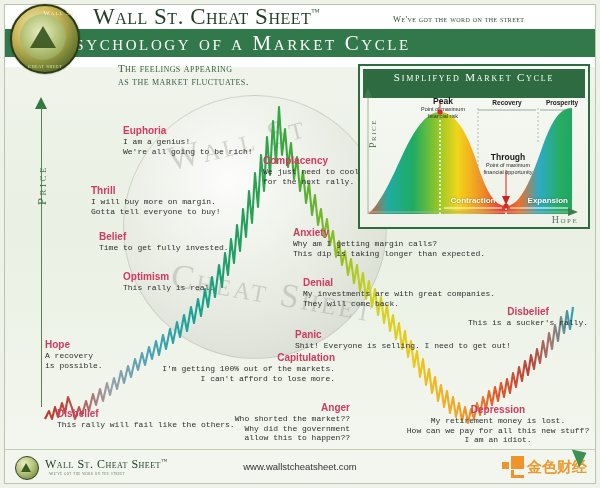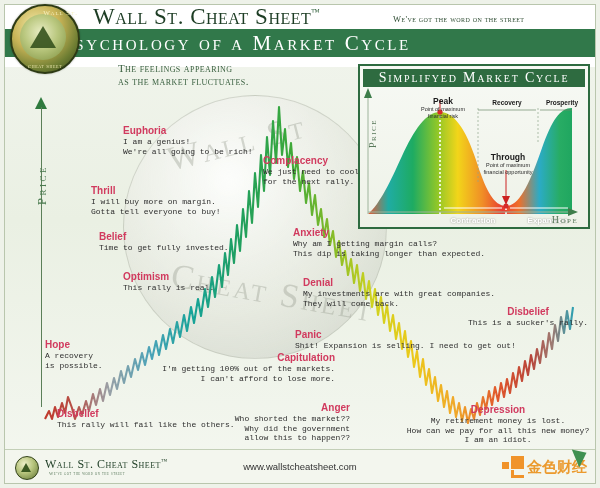--- a/index.html
+++ b/index.html
@@ -105,29 +105,29 @@
   }
   .lbl.r{text-align:right;}
   .lbl.c{text-align:center;}
   
   #inset{
     position:absolute;left:358px;top:64px;width:232px;height:165px;
     background:linear-gradient(180deg,#f7f9f4 0%,#eef2e8 100%);
     border:2px solid #2e6b40;box-sizing:border-box;
   }
   .inset-hdr{
-    position:absolute;left:3px;top:3px;width:222px;height:18px;background:#2e6b40;
-    color:#ffffff;font-family:"Liberation Serif",serif;font-size:14px;
+    position:absolute;left:3px;top:3px;width:222px;height:29px;background:#2e6b40;
+    color:#ffffff;font-family:"Liberation Serif",serif;font-size:11px;
     font-variant:small-caps;letter-spacing:1.8px;text-align:center;line-height:17px;
   }
   svg.inset-svg{position:absolute;left:0;top:20px;width:228px;height:143px;}
   .ins-lbl{position:absolute;font-family:"Liberation Sans",sans-serif;}
   .ins-title{font-size:8.5px;font-weight:bold;color:#1b1b1b;line-height:10px;}
   .ins-sub{font-size:5.5px;color:#2b2b2b;line-height:6.5px;}
-  .ins-band{font-size:8px;font-weight:bold;color:#ffffff;text-shadow:0 0 2px #0006;margin-top:20px;}
+  .ins-band{font-size:8px;font-weight:bold;color:#ffffff;text-shadow:0 0 2px #0006;}
   .ins-ax{
     font-family:"Liberation Serif",serif;font-size:10px;color:#5a7a5c;
     font-variant:small-caps;letter-spacing:1.5px;
   }
   .ins-small{font-size:6.5px;font-weight:bold;color:#1b1b1b;}
   
   #footer{
     position:absolute;left:5px;top:449px;width:590px;height:33px;
     background:#f3f6ee;border-top:1px solid #c3cfb7;
   }
@@ -306,40 +306,40 @@
     </div>
 
     <div class="lbl" style="left:298px;top:210px">
       <div class="t">Denial</div>
       <div class="d">My investments are with great companies.</div>
       <div class="d">They will come back.</div>
     </div>
 
     <div class="lbl" style="left:290px;top:262px">
       <div class="t">Panic</div>
-      <div class="d">Shit! Expansion is selling. I need to get out!</div>
+      <div class="d">Shit! Everyone is selling. I need to get out!</div>
     </div>
 
     <div class="lbl r" style="left:130px;top:285px;width:200px">
       <div class="t">Capitulation</div>
       <div class="d">I'm getting 100% out of the markets.</div>
       <div class="d">I can't afford to lose more.</div>
     </div>
 
     <div class="lbl r" style="left:205px;top:335px;width:140px">
       <div class="t">Anger</div>
       <div class="d">Who shorted the market??</div>
       <div class="d">Why did the government</div>
       <div class="d">allow this to happen??</div>
     </div>
 
     <div class="lbl c" style="left:398px;top:337px;width:190px">
       <div class="t">Depression</div>
       <div class="d">My retirement money is lost.</div>
-      <div class="d">How can we pay for all this new money?</div>
+      <div class="d">How can we pay for all this new stuff?</div>
       <div class="d">I am an idiot.</div>
     </div>
 
     <div class="lbl c" style="left:460px;top:239px;width:126px">
       <div class="t">Disbelief</div>
       <div class="d">This is a sucker's rally.</div>
     </div>
   </div>
 
   <div id="inset">

